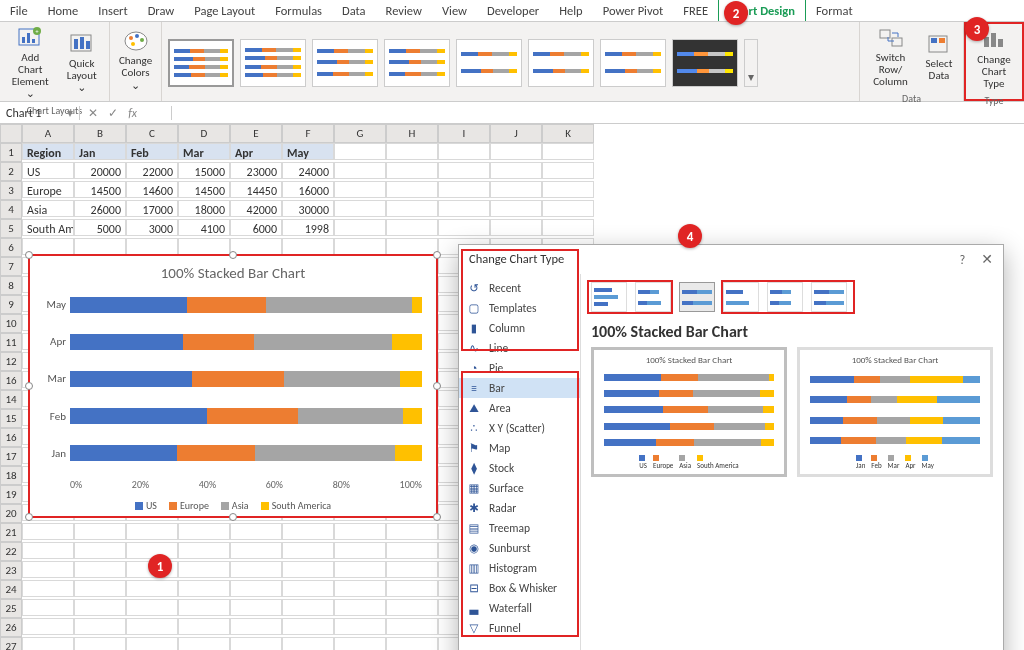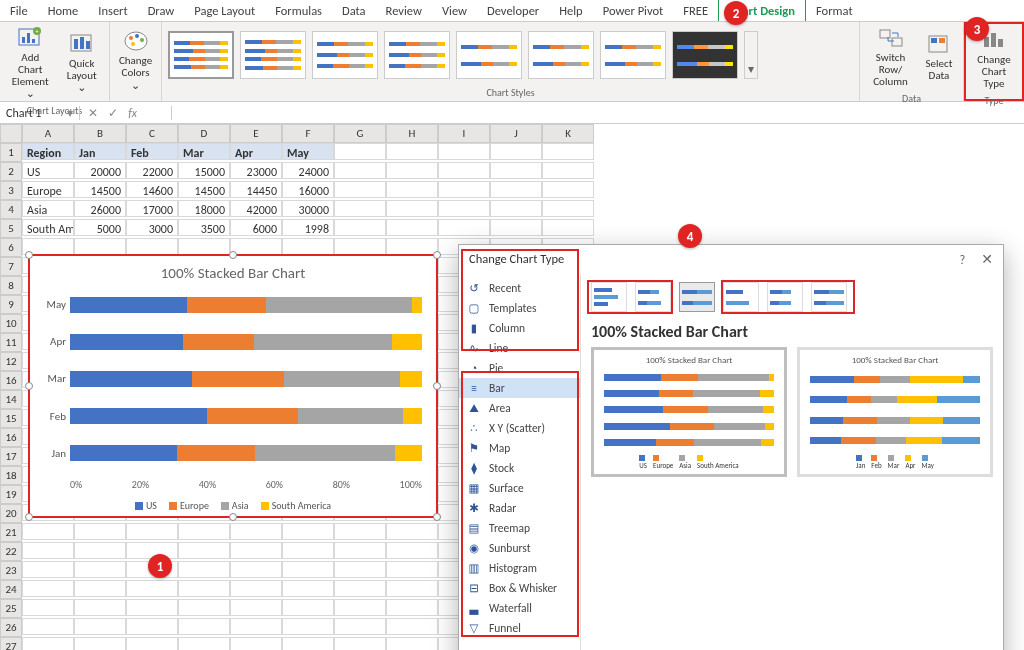--- a/index.html
+++ b/index.html
@@ -328,21 +328,20 @@
             <div class="bar">
               <div class="seg c1" style="width:35%"></div>
               <div class="seg c2" style="width:22%"></div>
               <div class="seg c3" style="width:28%"></div>
               <div class="seg c4" style="width:15%"></div>
             </div>
           </div>
         </div>
       <div style="width:14px;border:1px solid #ccc;height:48px;display:flex;flex-direction:column;justify-content:flex-end;align-items:center;padding-bottom:2px;color:#666">▾</div>
     </div>
-    <div class="cap">Chart Styles</div>
   </div>
   <div class="rgroup" style="width:104px">
     <div class="row">
       <div class="rbtn">
           <div class="ico">
             <svg width="26" height="22">
               <rect x="2" y="3" width="10" height="8" fill="none" stroke="#888"></rect>
               <rect x="14" y="11" width="10" height="8" fill="none" stroke="#888"></rect>
               <path d="M14 6 L20 6 L20 10 M16 14 L10 14 L10 10" fill="none" stroke="#4472C4"></path>
             </svg>
@@ -454,21 +453,21 @@
       <div class="cell r">30000</div>
       <div class="cell"></div>
       <div class="cell"></div>
       <div class="cell"></div>
       <div class="cell"></div>
       <div class="cell"></div>
       <div class="rhdr">5</div>
       <div class="cell">South America</div>
       <div class="cell r">5000</div>
       <div class="cell r">3000</div>
-      <div class="cell r">3500</div>
+      <div class="cell r">4100</div>
       <div class="cell r">6000</div>
       <div class="cell r">1998</div>
       <div class="cell"></div>
       <div class="cell"></div>
       <div class="cell"></div>
       <div class="cell"></div>
       <div class="cell"></div>
       <div class="rhdr">6</div>
       <div class="cell"></div>
       <div class="cell"></div>

